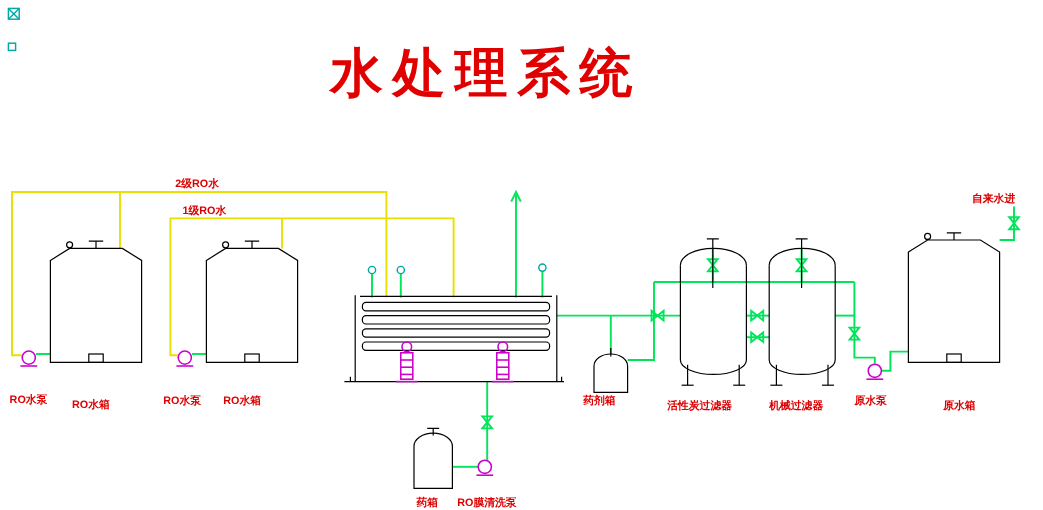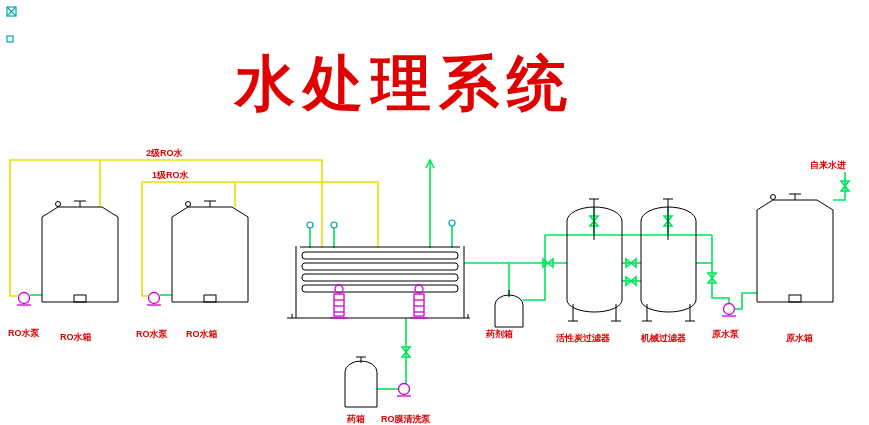--- a/index.html
+++ b/index.html
@@ -1,22 +1,22 @@
 <!DOCTYPE html>
 <html style="--background: #ffffff; --title_red: #e00000; --label_red: #dd0000; --pipe_green: #00e55a; --pipe_yellow: #e8e000; --pump_magenta: #cc00cc; --instrument_teal: #00a8a8; --line_black: #000000;"><head>
 <meta charset="utf-8">
 <style>
   * { margin:0; padding:0; box-sizing:border-box; }
   html,body { width:869px; height:425px; overflow:hidden; }
   body { background:var(--background,#fff); font-family:"Liberation Sans",sans-serif; position:relative; }
   .canvas { position:absolute; inset:0; }
   .title {
-    position:absolute; top:44px; left:0; width:810px; text-align:center;
+    position:absolute; top:32px; left:0; width:810px; text-align:center;
     font-family:"Liberation Serif","DejaVu Serif",serif;
-    font-size:60px; font-weight:bold; color:var(--title_red,#e00000);
+    font-size:44px; font-weight:bold; color:var(--title_red,#e00000);
     letter-spacing:8px; white-space:nowrap;
   }
   svg.diagram { position:absolute; left:0; top:0; }
   .p-g { stroke:var(--pipe_green,#00e55a); stroke-width:1.6; fill:none; }
   .p-y { stroke:var(--pipe_yellow,#eded00); stroke-width:1.6; fill:none; }
   .eq  { stroke:var(--line_black,#000); stroke-width:1; fill:none; }
   .pm  { stroke:var(--pump_magenta,#cc00cc); stroke-width:1.3; fill:none; }
   .tl  { stroke:var(--instrument_teal,#00a8a8); stroke-width:1.2; fill:none; }
   text.lbl { fill:var(--label_red,#dd0000); font:bold 9px "Liberation Sans",sans-serif; }
 </style>

